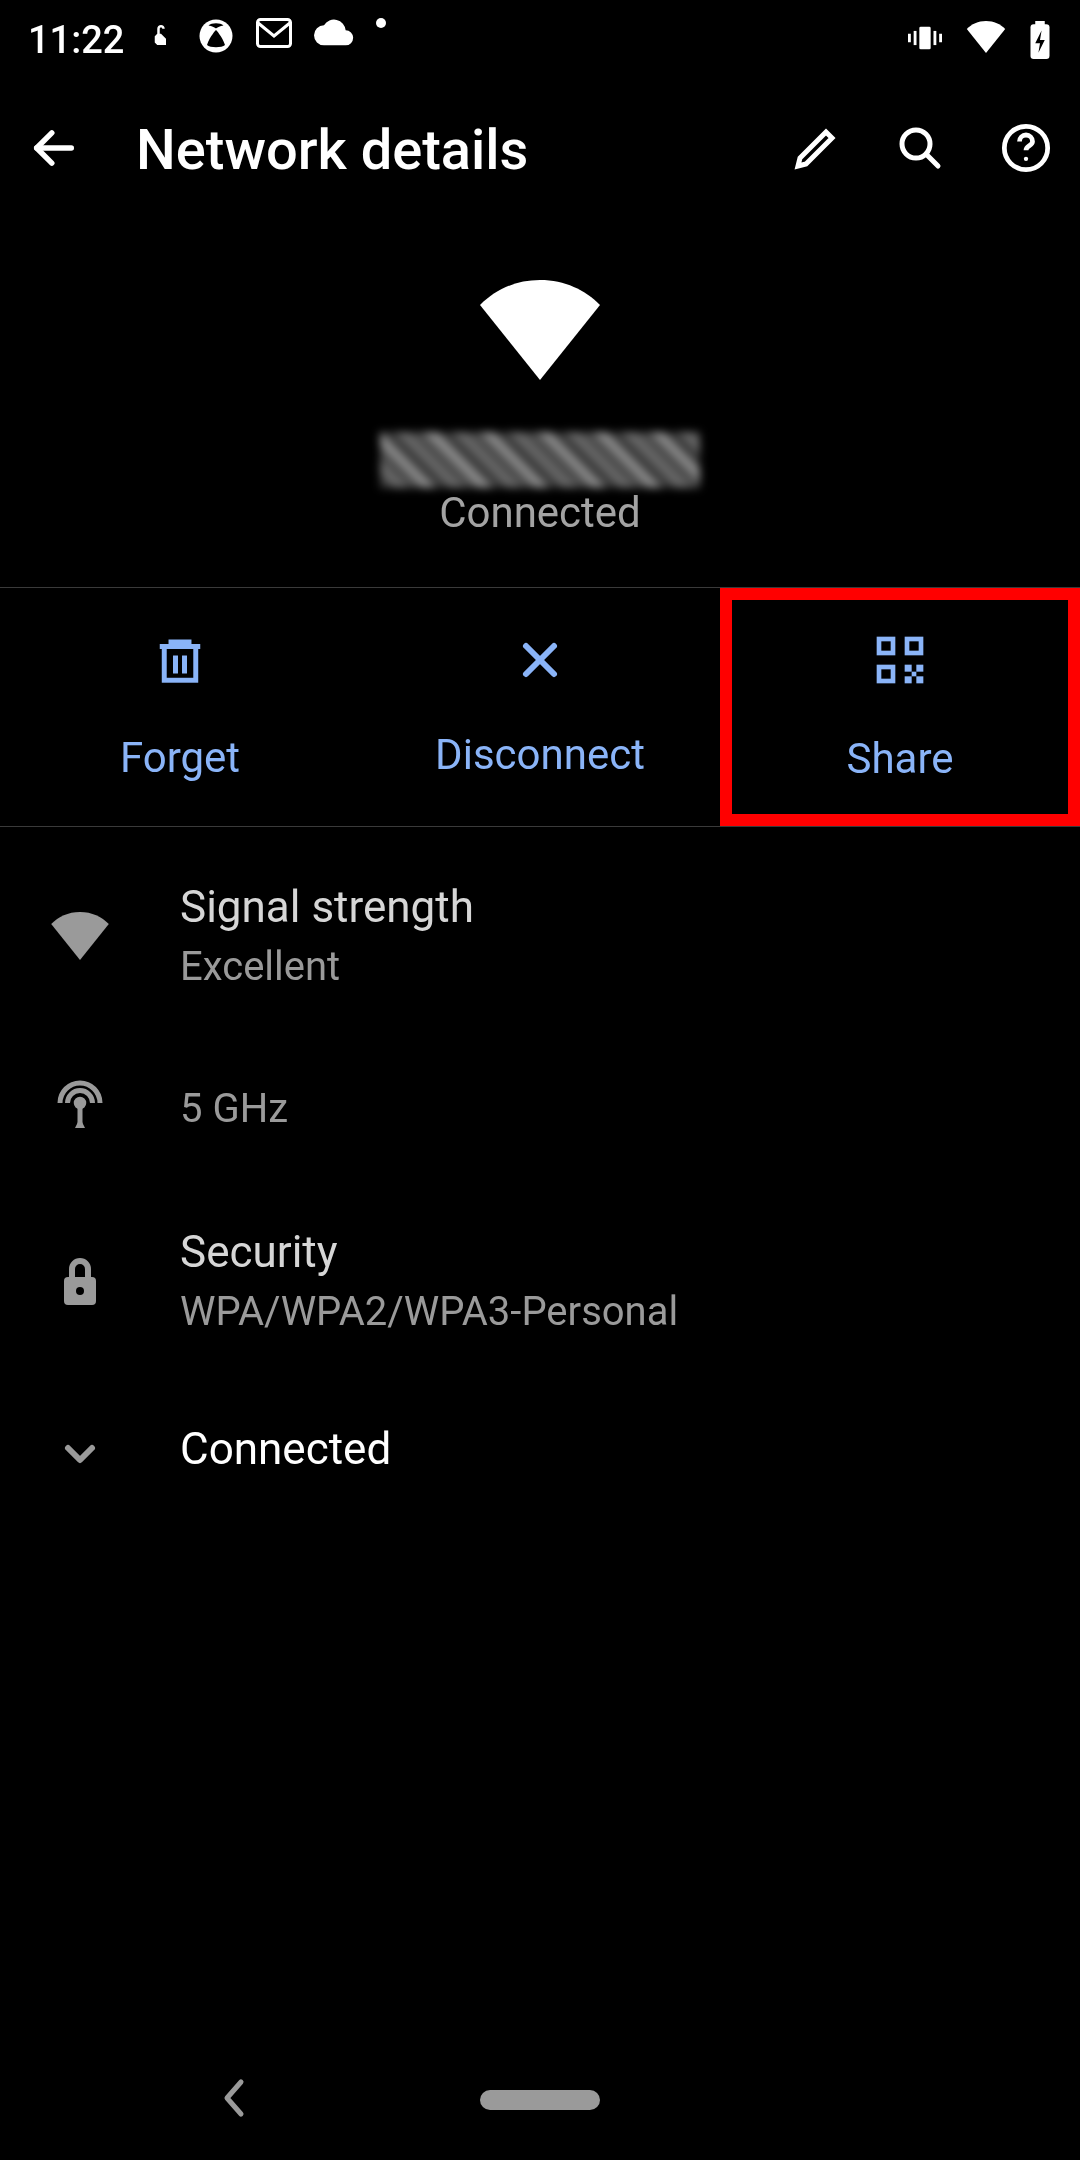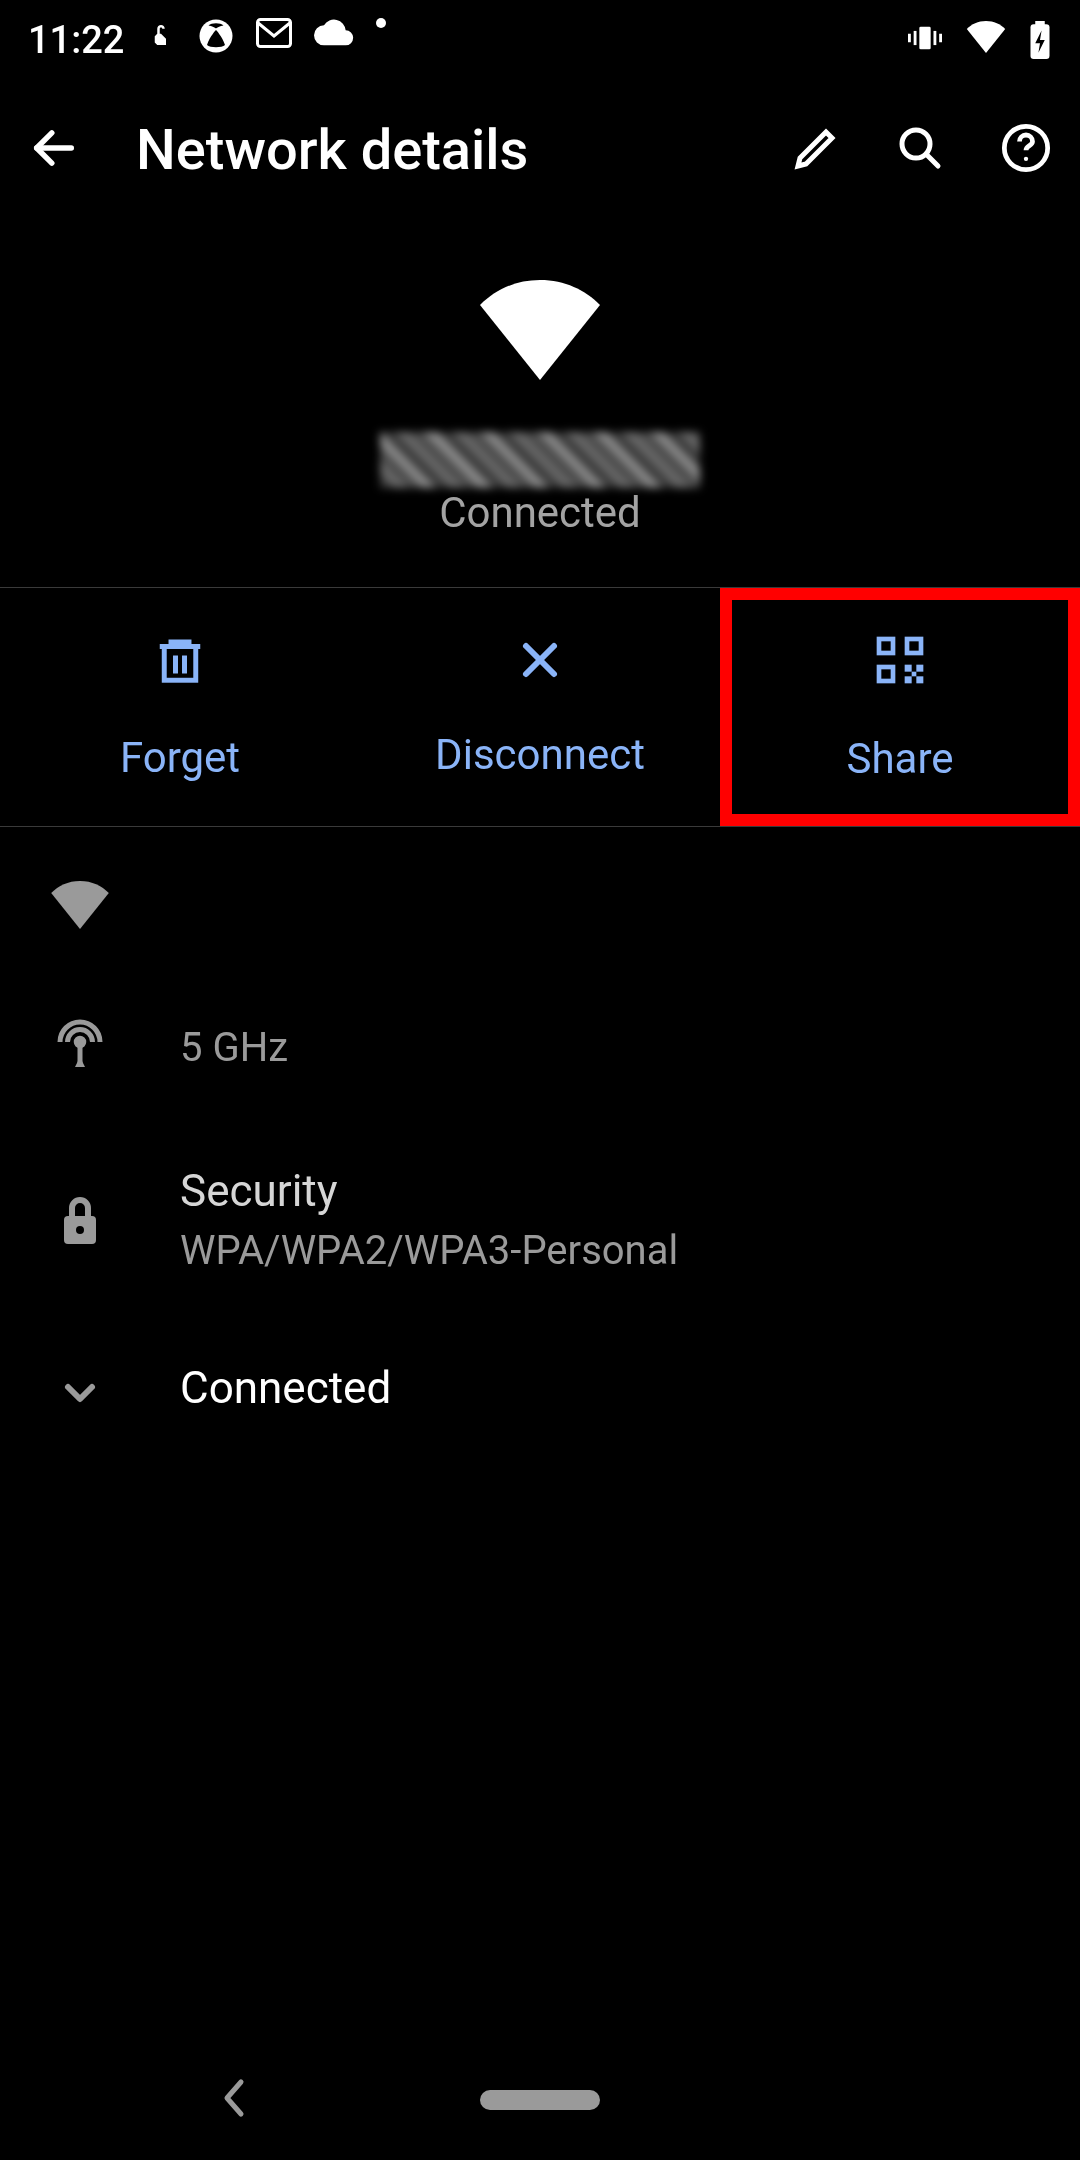--- a/index.html
+++ b/index.html
@@ -166,20 +166,24 @@
 </div>
 
 <div class="list">
 
   <div class="row">
     <div class="rowicon">
       <svg width="60" height="48" viewBox="0 0 24 20" fill="#9a9a9a">
           <path d="M12 20L0 5C3 2 7 0 12 0s9 2 12 5L12 20z"></path>
         </svg>
     </div>
+    <div class="text">
+      <div class="primary">Signal strength</div>
+      <div class="secondary">Excellent</div>
+    </div>
   </div>
 
   <div class="row">
     <div class="rowicon">
       <svg width="60" height="60" viewBox="0 0 24 24" fill="none" stroke="#9a9a9a" stroke-width="2">
           <path d="M4 10a8 8 0 0116 0"></path>
           <path d="M7 10a5 5 0 0110 0"></path>
           <circle cx="12" cy="10" r="1.5" fill="#9a9a9a"></circle>
           <line x1="12" y1="12" x2="12" y2="20"></line>
           <path d="M10 20l2-4 2 4" fill="#9a9a9a" stroke="none"></path>

